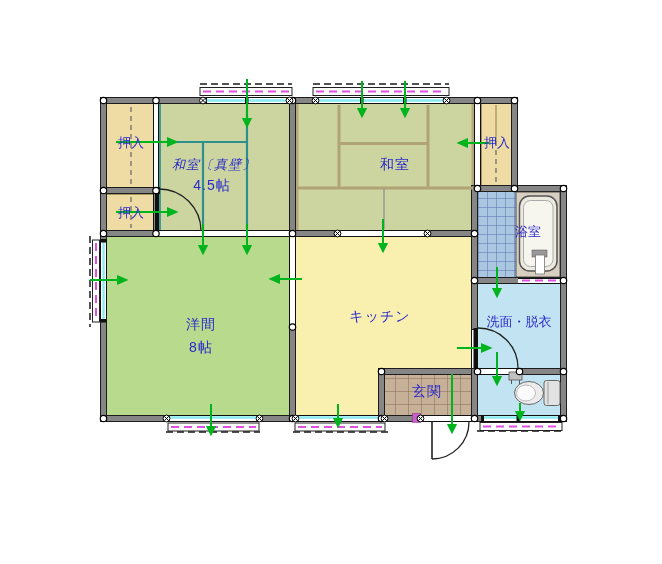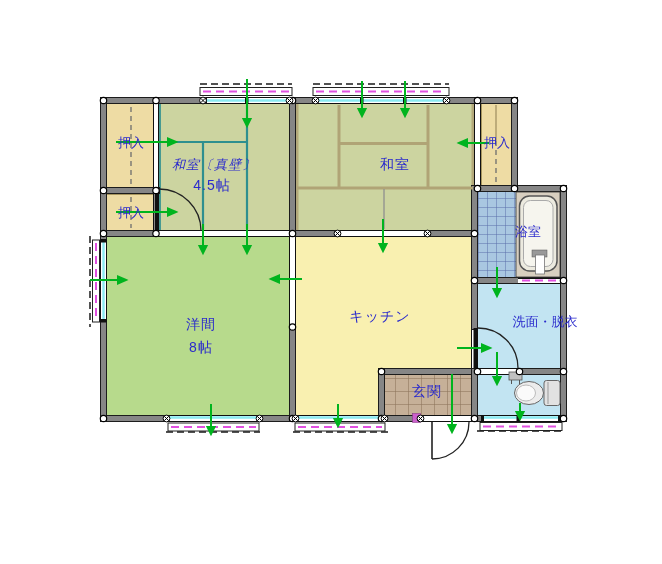--- a/index.html
+++ b/index.html
@@ -304,16 +304,16 @@
   <div class="room-label small" style="left:131px;top:143px;">押入</div>
   <div class="room-label small" style="left:131px;top:213px;">押入</div>
   <div class="room-label small" style="left:497px;top:143px;">押入</div>
   <div class="room-label" style="left:214px;top:165px;font-size:13px;font-style:italic;">和室〔真壁〕</div>
   <div class="room-label" style="left:212px;top:186px;">4.5帖</div>
   <div class="room-label" style="left:383px;top:165px;margin-left:12px;">和室</div>
   <div class="room-label" style="left:201px;top:325px;">洋間</div>
   <div class="room-label" style="left:201px;top:348px;">8帖</div>
   <div class="room-label" style="left:380px;top:317px;">キッチン</div>
   <div class="room-label small" style="left:528px;top:232px;">浴室</div>
-  <div class="room-label small" style="left:545px;top:322px;text-align:center;">洗面・脱衣</div>
+  <div class="room-label small" style="left:519px;top:322px;text-align:center;">洗面・脱衣</div>
   <div class="room-label" style="left:427px;top:392px;">玄関</div>
 
 </div>
 
 </body></html>

